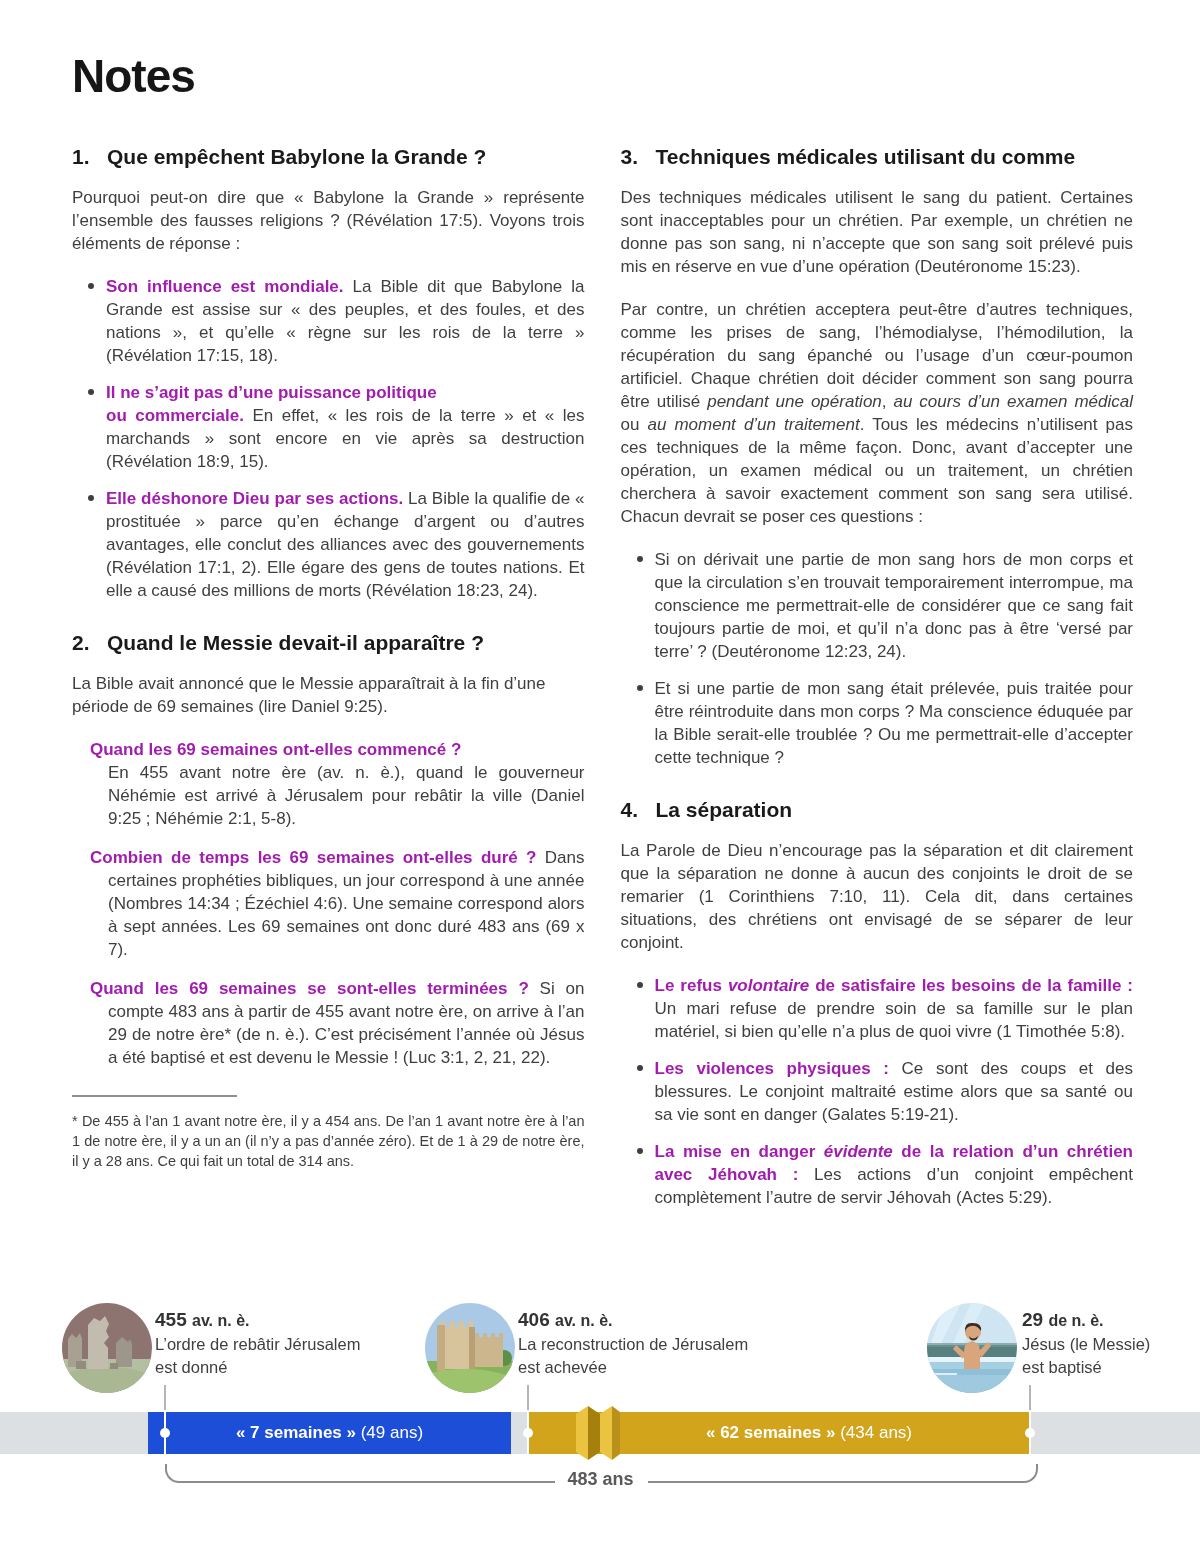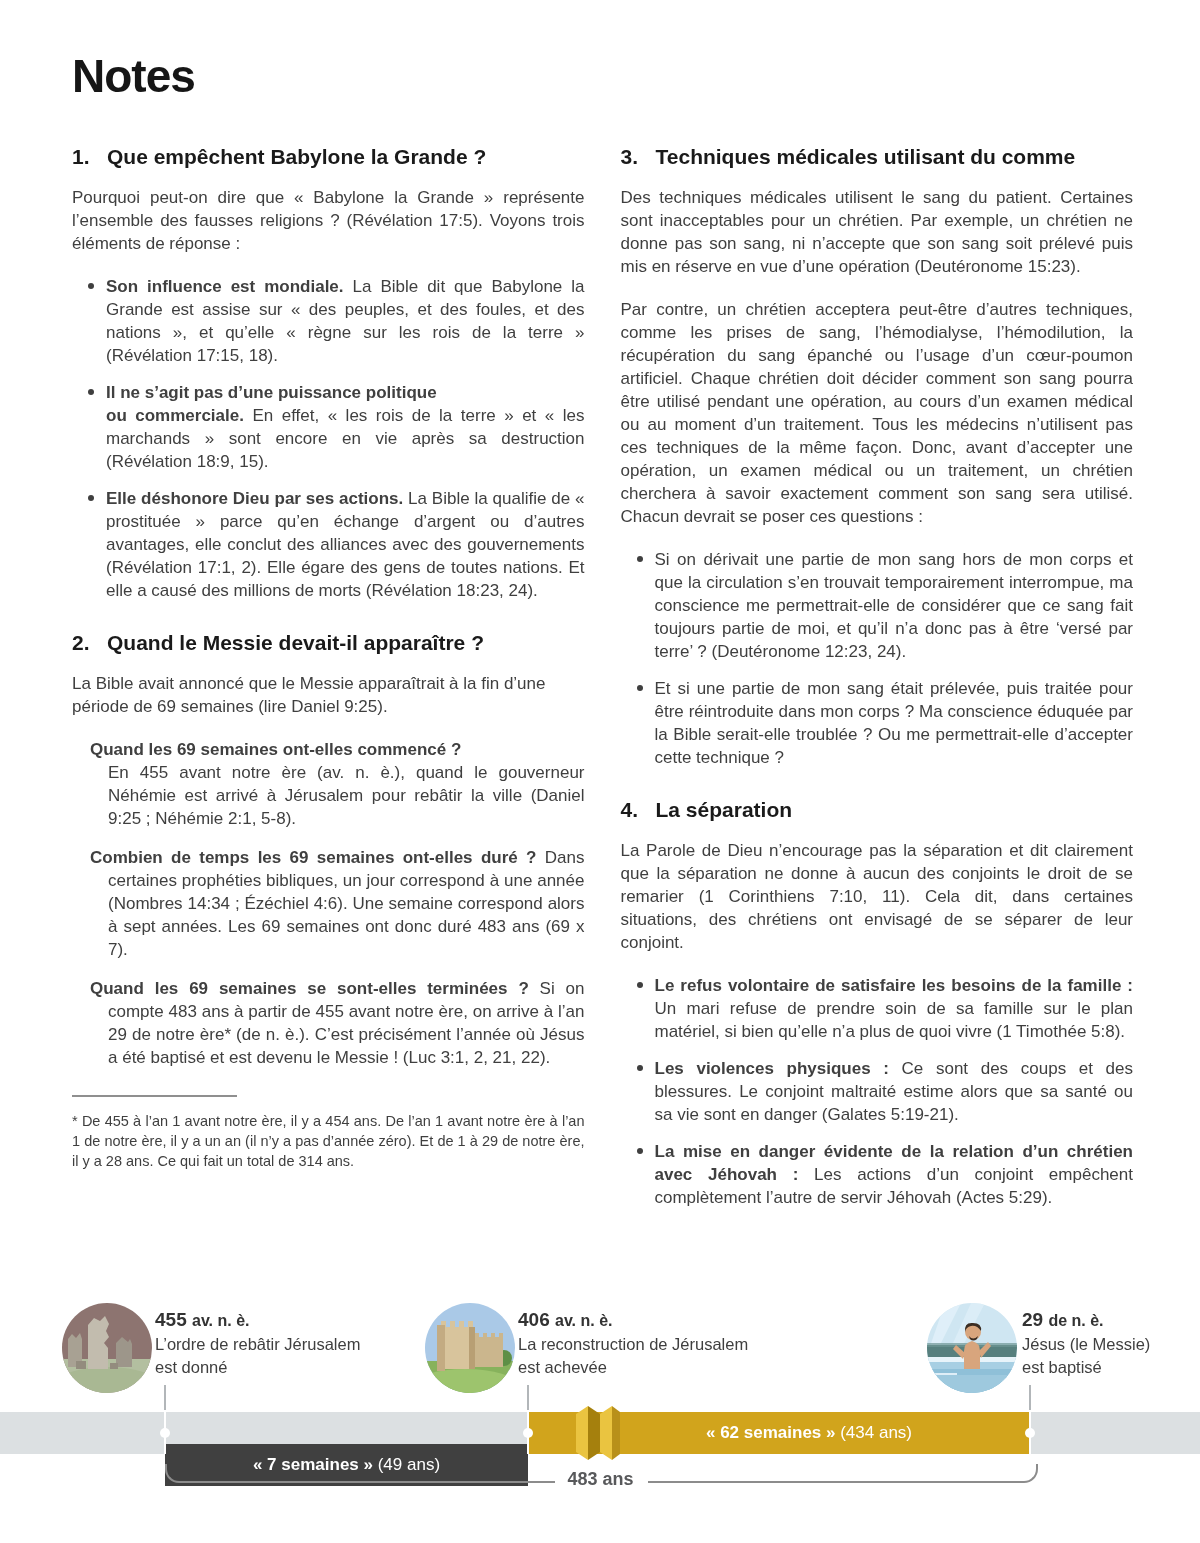--- a/index.html
+++ b/index.html
@@ -11,40 +11,40 @@
      color:#161616;letter-spacing:-1px;}
 
   .cols{display:flex;gap:36px;padding:0 67px 0 72px;margin-top:42px;}
   .col{width:513px;font-size:17px;line-height:23px;}
 
   h2{margin:0 0 16px 0;font-size:21px;line-height:26px;font-weight:700;color:#1a1a1a;display:flex;}
   h2 .num{display:inline-block;width:35px;flex:none;}
   .mt{margin-top:28px;}
 
   p.body{margin:0 0 20px 0;text-align:justify;}
-  .b{font-weight:700;color:#404040;}
-  .i{}
+  .b{font-weight:700;color:#a21caf;}
+  .i{font-style:italic;}
 
   ul.bullets{list-style:none;margin:20px 0 0 0;padding:0;}
   ul.bullets li{position:relative;padding-left:34px;margin-bottom:14px;text-align:justify;}
   ul.bullets li::before{content:"";position:absolute;left:16px;top:8px;width:6px;height:6px;
        border-radius:50%;background:#3f3f3f;}
 
   .sub{padding-left:36px;text-indent:-18px;margin-bottom:16px;text-align:justify;}
 
   .fn-sep{width:165px;border-top:2px solid #8f8f8f;margin:26px 0 14px 0;}
   .footnote{margin:0;font-size:14.5px;line-height:20px;text-align:justify;}
 
   
   .timeline{position:absolute;left:0;top:1293px;width:1200px;height:250px;}
   .band{position:absolute;left:0;top:119px;width:1200px;height:42px;background:#dce0e2;}
   .bar{position:absolute;top:119px;height:42px;display:flex;align-items:center;justify-content:center;
        color:#fff;font-size:17px;white-space:nowrap;}
   .bar .b{color:#fff;}
-  .bar-gray{left:165px;width:363px;background:#404040;margin-top:32px;}
+  .bar-gray{left:148px;width:363px;background:#1d4ed8;}
   .bar-gold{left:528px;width:502px;background:#d1a41c;padding-left:0;}
   .bar-gold .lbl{margin-left:60px;}
   .cut{position:absolute;top:119px;width:2px;height:42px;background:#ffffff;}
   .dot{position:absolute;top:135px;width:10px;height:10px;border-radius:50%;background:#ffffff;}
   .tick{position:absolute;top:92px;width:2px;height:25px;background:#b2b6b9;}
   .break-svg{position:absolute;left:576px;top:111px;}
   .brace-l{position:absolute;left:165px;top:171px;width:388px;height:17px;
        border-left:2px solid #8c8c8c;border-bottom:2px solid #8c8c8c;border-bottom-left-radius:14px;}
   .brace-r{position:absolute;left:648px;top:171px;width:388px;height:17px;
        border-right:2px solid #8c8c8c;border-bottom:2px solid #8c8c8c;border-bottom-right-radius:14px;}

